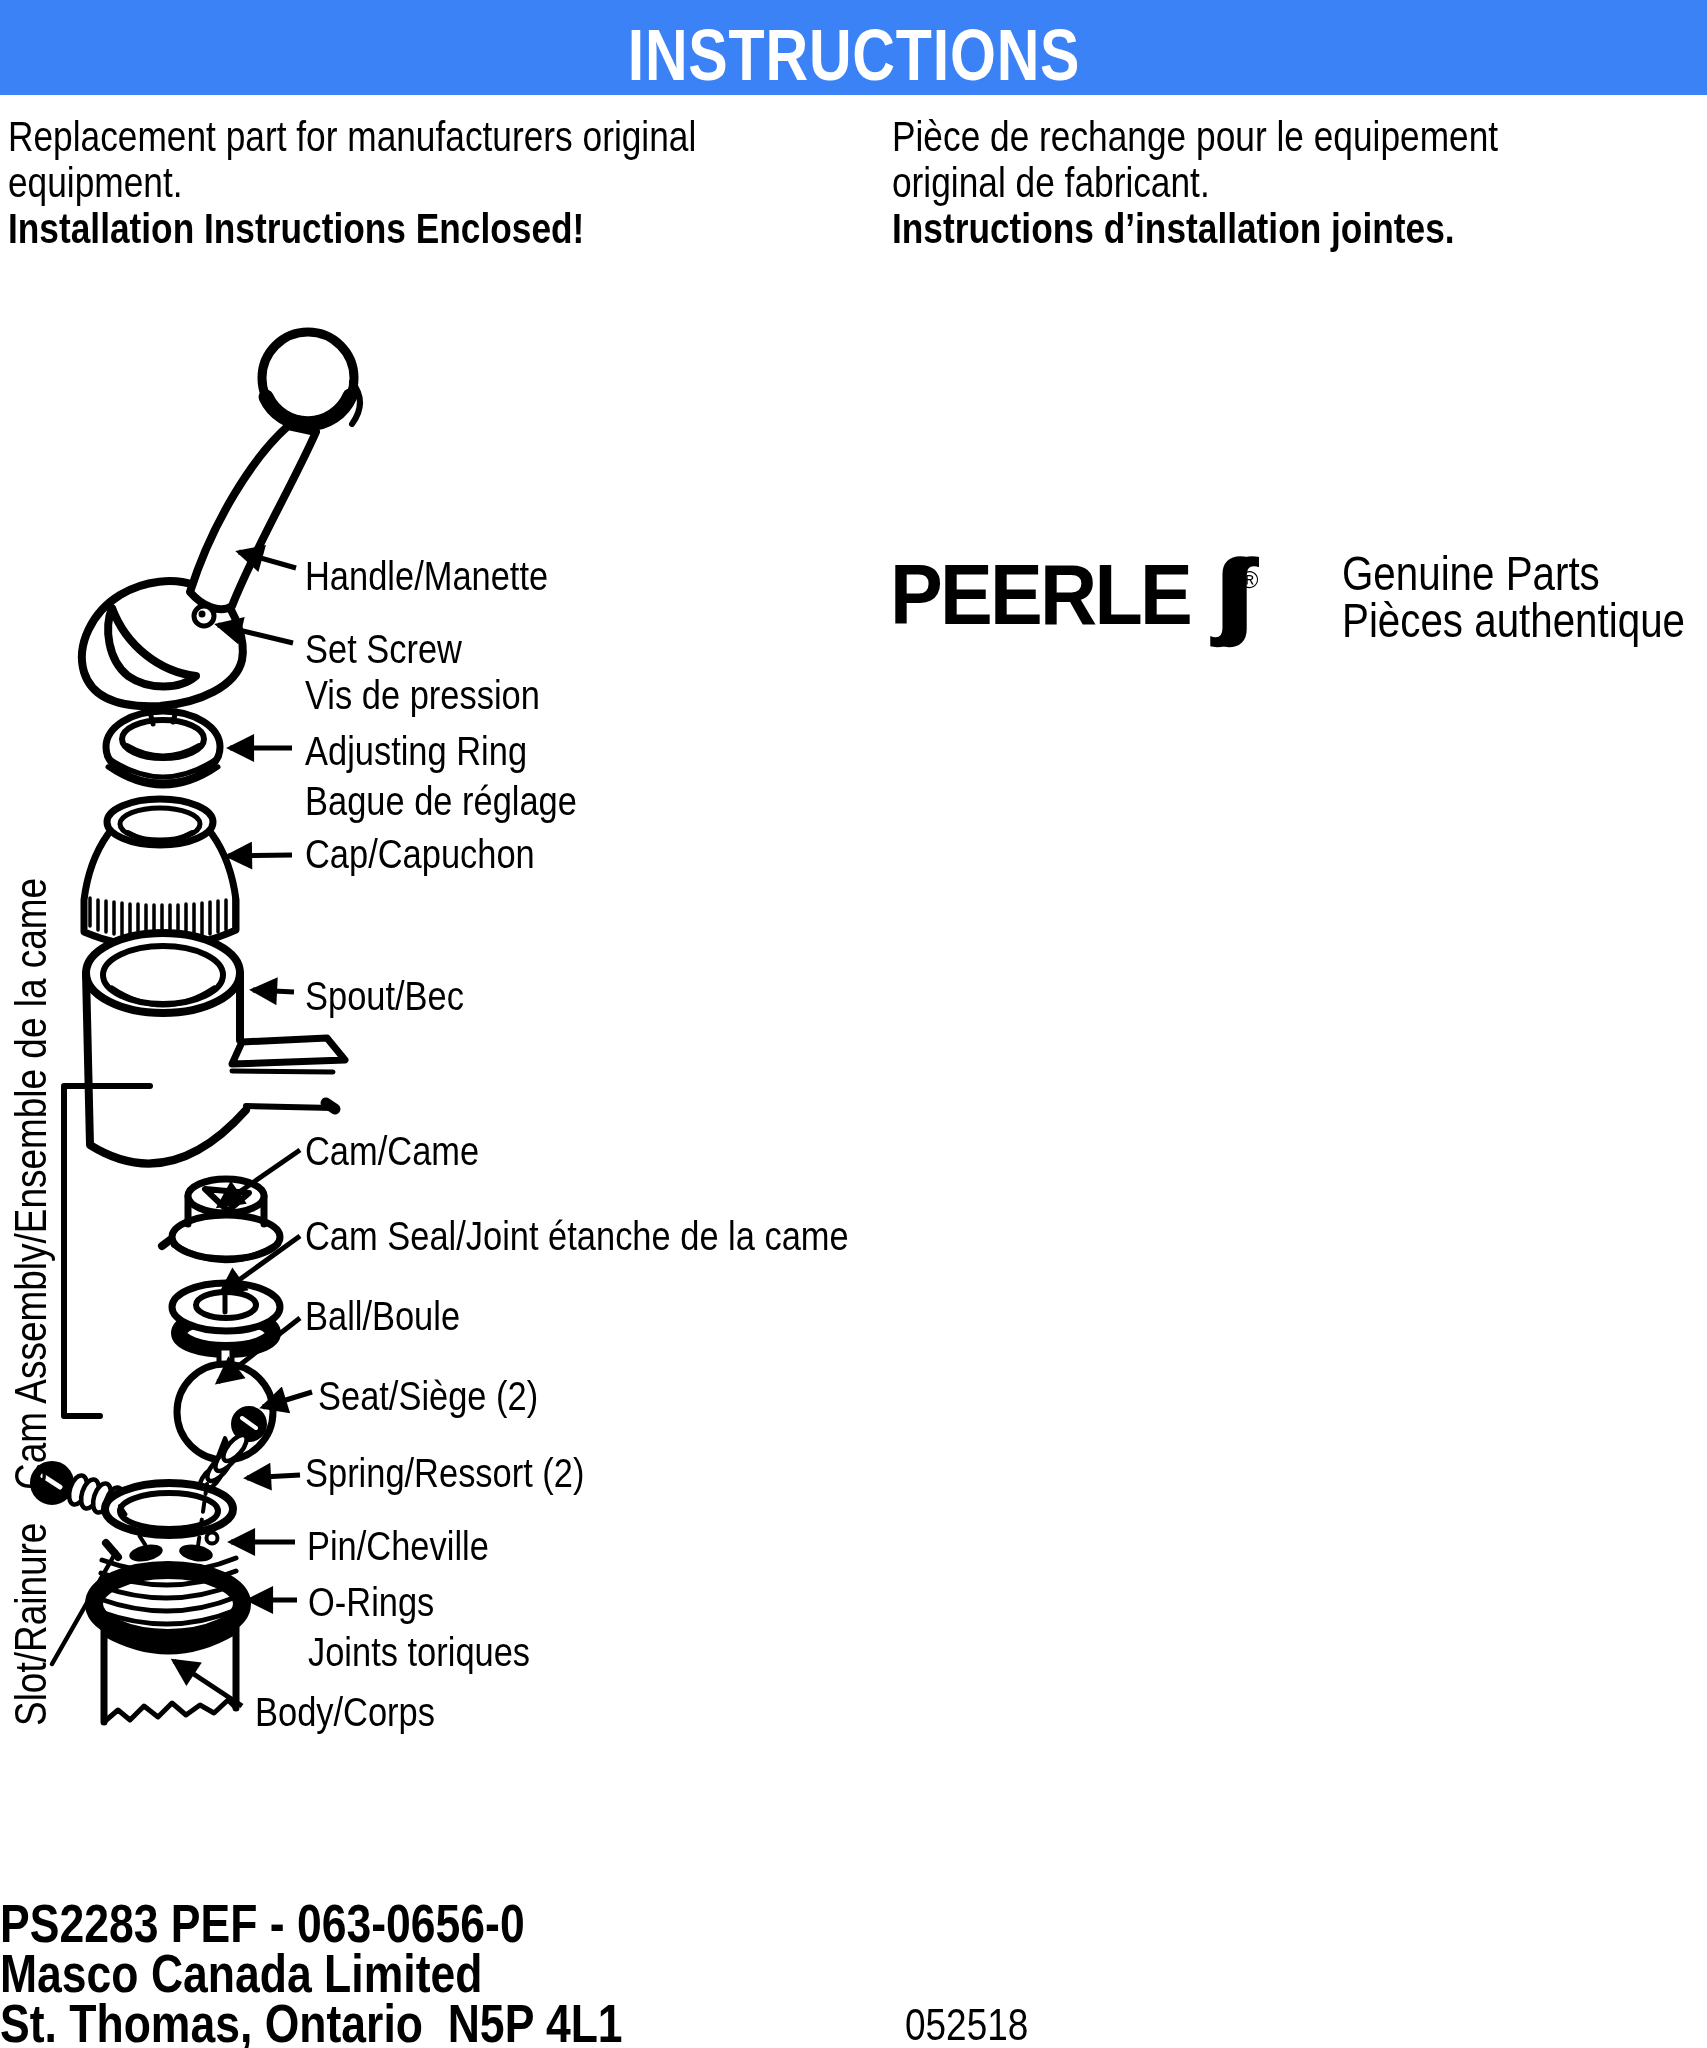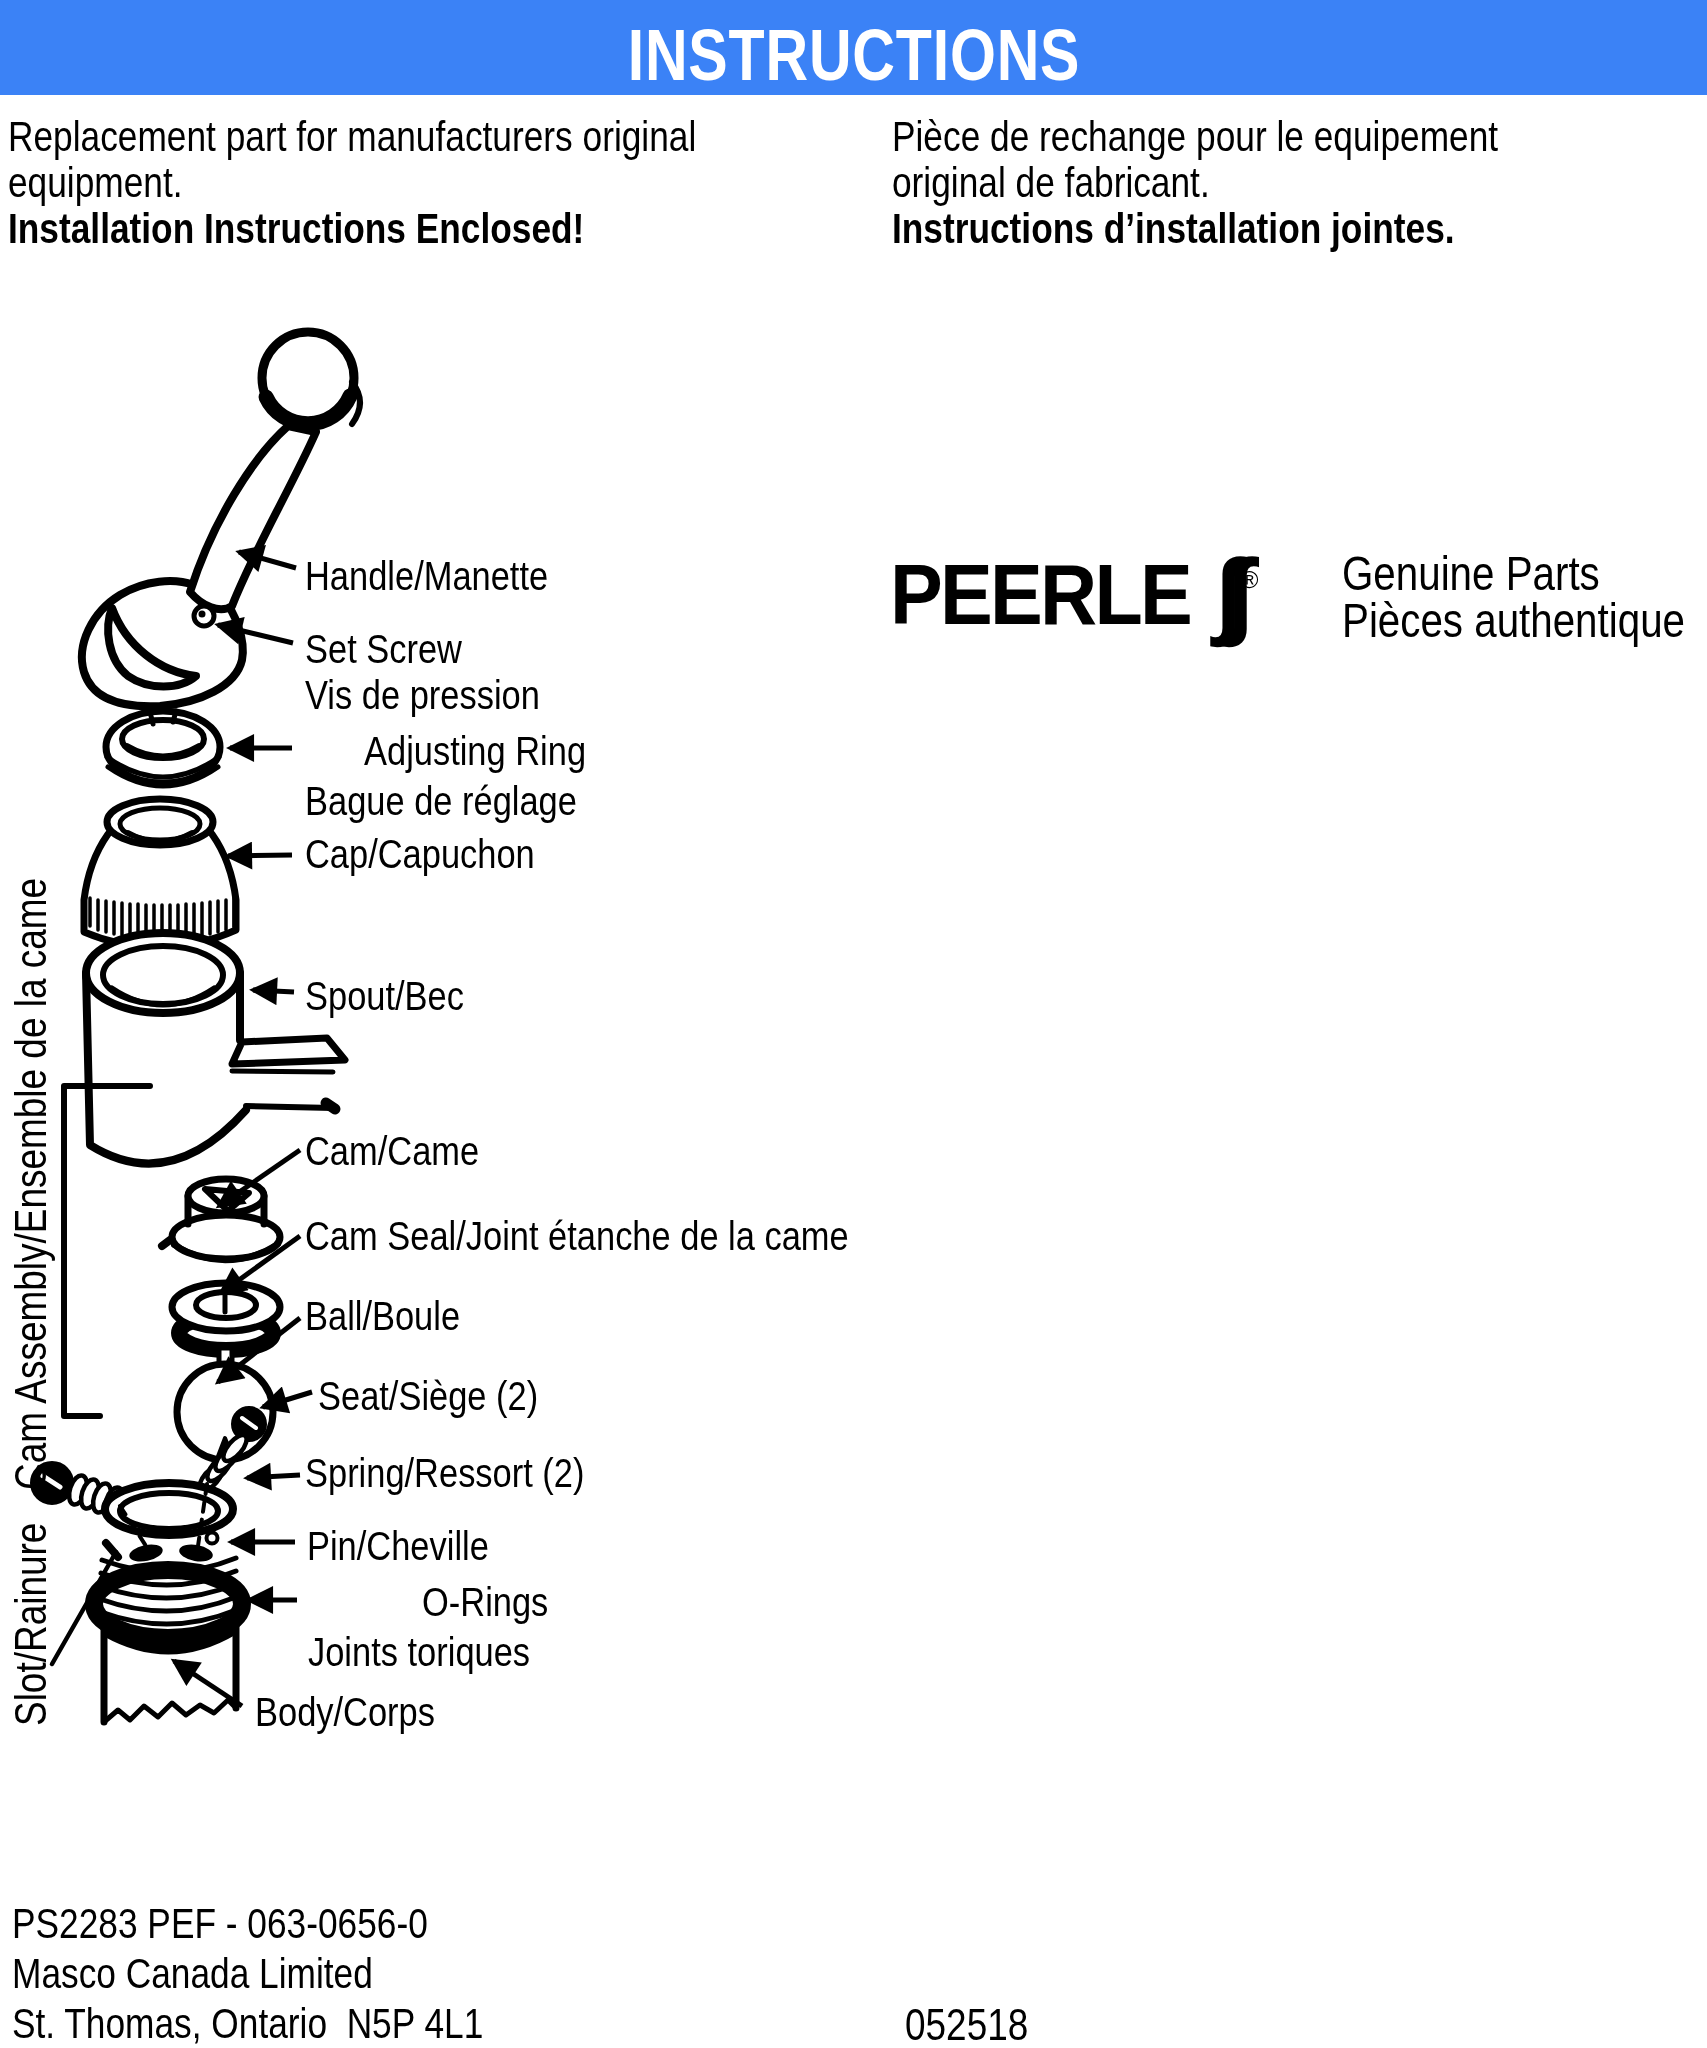--- a/index.html
+++ b/index.html
@@ -15,35 +15,35 @@
   }
   .header-bar .title {
     display:inline-block; margin-top:14px; color:#fff; font-weight:bold; font-size:72px;
     transform:scaleX(.82); transform-origin:50% 50%; white-space:pre; letter-spacing:1px;
   }
   .intro { position:absolute; top:114px; font-size:42px; line-height:46px; }
   .intro.left { left:8px; width:720px; }
   .intro.right { left:892px; width:760px; }
   .b { font-weight:bold; }
   .lbl { position:absolute; font-size:41px; line-height:46px; }
-  .lbl2 { line-height:50px;text-align:right; }
+  .lbl2 { line-height:50px; }
   .vlabel {
     position:absolute; transform-origin:0 0; transform:rotate(-90deg);
     font-size:44px; white-space:nowrap;
   }
   svg.diagram { position:absolute; left:0; top:0; }
   .brand { position:absolute; left:890px; top:536px; }
   .logo-row { white-space:nowrap; }
   .logo-main { font-weight:bold; font-size:86px; letter-spacing:-3px;
     display:inline-block; transform:scaleX(.92); transform-origin:0 70%; }
   .logo-ss { font-weight:bold; font-size:96px; letter-spacing:-14px;
     display:inline-block; transform:scaleX(.95) translateY(2px); transform-origin:0 70%; }
   .logo-reg { font-size:24px; vertical-align:36px; }
   .tagline { position:absolute; left:1342px; top:550px; font-size:48px; line-height:47px; }
-  .footer { position:absolute; left:12px; top:1899px; font-size:42px; line-height:50px; font-weight:normal; }
+  .footer { position:absolute; left:0; top:1899px; font-size:53px; line-height:50px; font-weight:bold; }
   .footer-code { position:absolute; left:905px; top:2000px; font-size:44px; }
 </style>
 </head>
 <body>
 
 <div class="header-bar">
   <span class="title">INSTRUCTIONS</span>
 </div>
 
 <div class="intro left">

